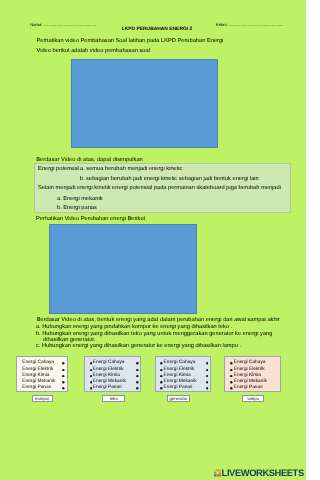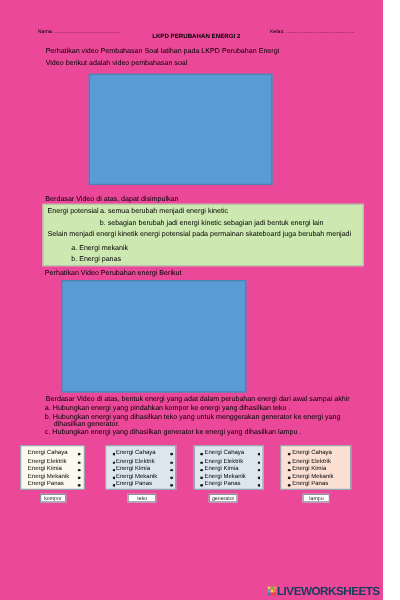--- a/index.html
+++ b/index.html
@@ -1,18 +1,18 @@
 <!DOCTYPE html>
 <html><head>
 <meta charset="utf-8">
 <style>
   html,body{margin:0;padding:0;}
   body{width:306px;height:480px;background:#ffffff;-webkit-font-smoothing:antialiased;text-rendering:geometricPrecision;will-change:transform;
        font-family:"Liberation Sans",sans-serif;color:#000000;overflow:hidden;}
-  .page{position:relative;width:306px;height:480px;background:#ec4899;}
+  .page{position:relative;width:306px;height:480px;background:#bef264;}
 
   .abs{position:absolute;}
   .nama{position:absolute;left:30.2px;top:22.1px;font-size:4.2px;white-space:nowrap;}
   .kelas{position:absolute;left:216px;top:22.1px;font-size:4.2px;white-space:nowrap;}
   .title{position:absolute;left:4px;top:27.1px;width:306px;text-align:center;
          font-size:4.9px;font-weight:bold;letter-spacing:0.02px;}
 
   .body-txt{font-size:5.7px;line-height:1.1;white-space:nowrap;}
 
   .vid1{position:absolute;left:71.3px;top:58.9px;width:146.7px;height:89.5px;

